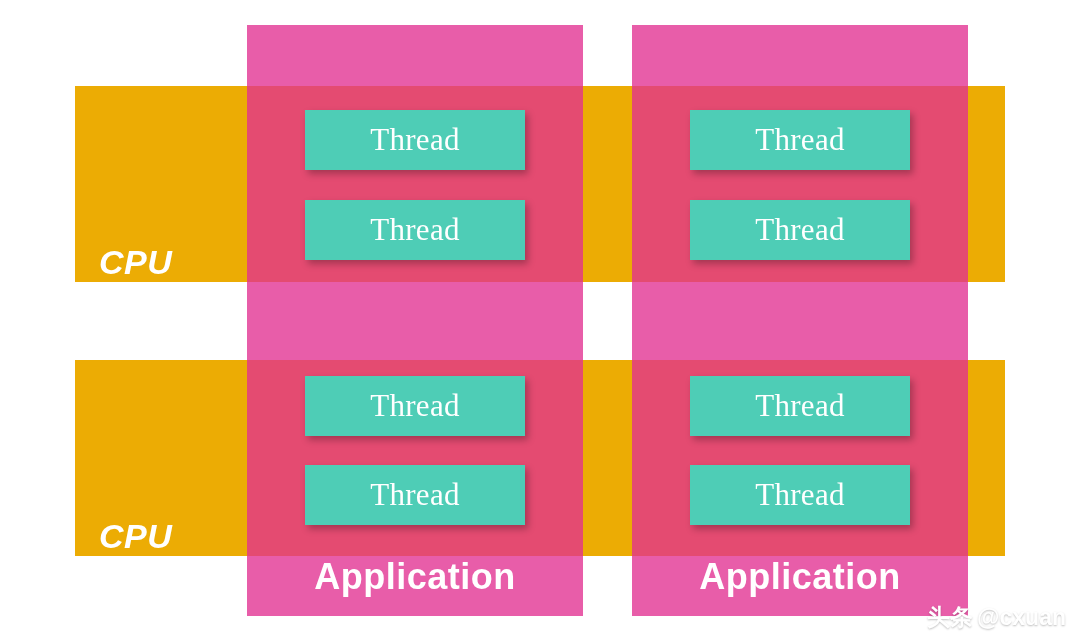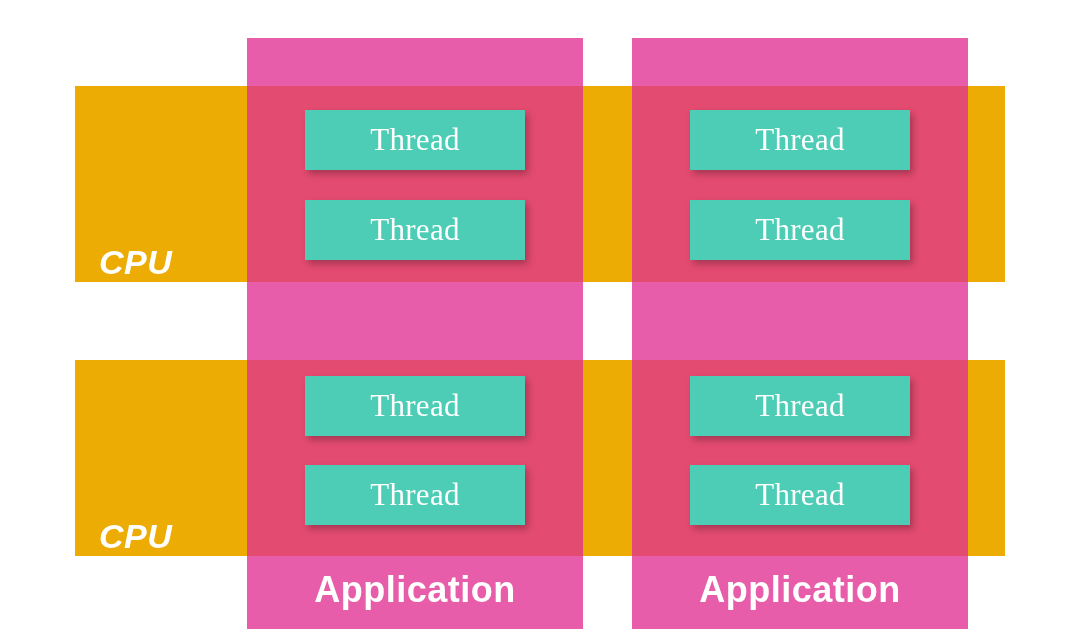--- a/index.html
+++ b/index.html
@@ -32,21 +32,21 @@
     font-size: 34px;
     letter-spacing: 0.5px;
     margin-left: 24px;
   }
   #cpu-bar-1 { left: 75px; top: 86px; width: 930px; height: 196px; }
   #cpu-bar-2 { left: 75px; top: 360px; width: 930px; height: 196px; }
 
   
   .app-panel {
     position: absolute;
-    top: 38px;
+    top: 25px;
     width: 336px;
     height: 591px;
     background: rgba(226, 48, 145, 0.78);
   }
   #app-panel-1 { left: 247px; }
   #app-panel-2 { left: 632px; }
 
   .app-label {
     position: absolute;
     bottom: 18px;
@@ -140,14 +140,18 @@
   <div class="thread-box col-2 row-2">
     <span class="thread-label">Thread</span>
   </div>
   <div class="thread-box col-2 row-3">
     <span class="thread-label">Thread</span>
   </div>
   <div class="thread-box col-2 row-4">
     <span class="thread-label">Thread</span>
   </div>
 
+  <div id="watermark">
+    <span class="wm-cn">头条</span>
+    <span class="wm-en">@cxuan</span>
+  </div>
 
 </div>
 
 </body></html>

